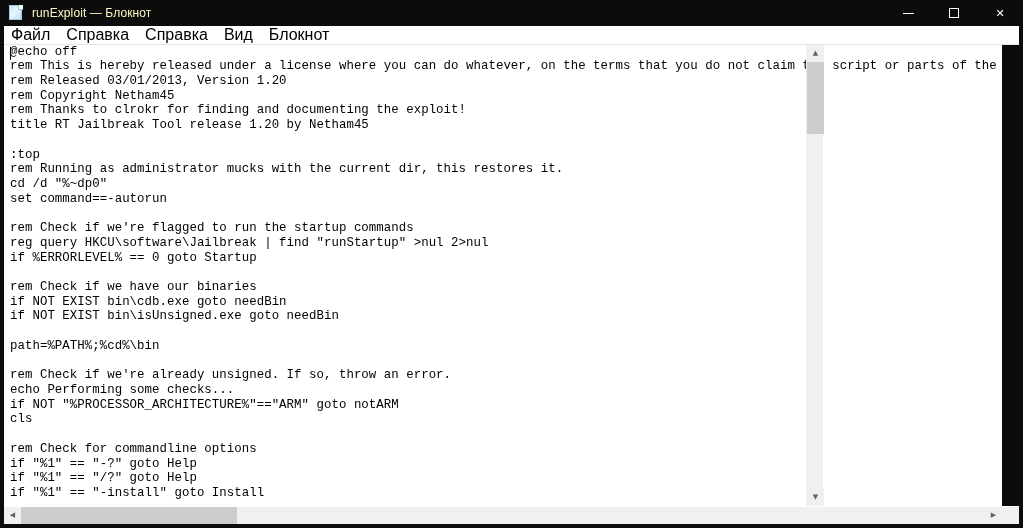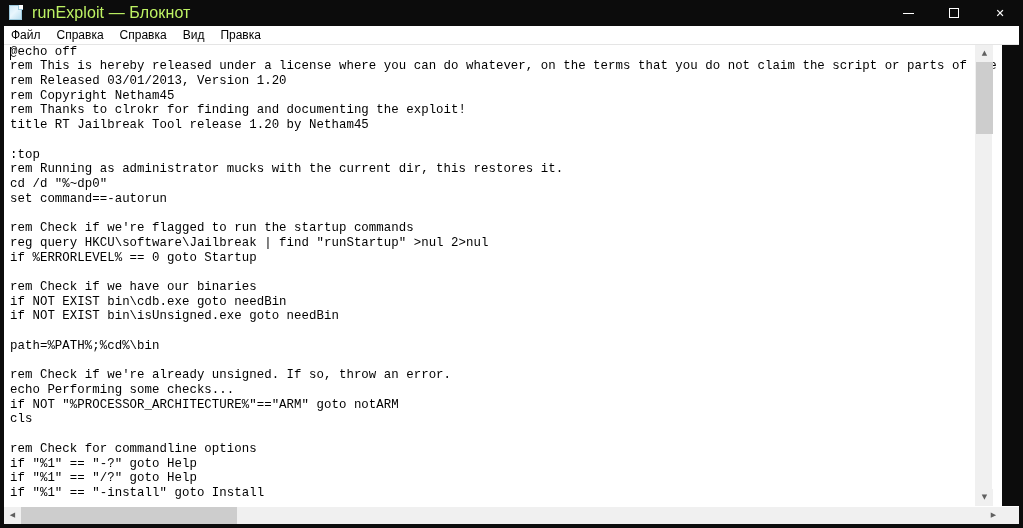--- a/index.html
+++ b/index.html
@@ -54,22 +54,22 @@
   #app-icon .fold {
     position: absolute;
     right: 1px; top: 0px;
     width: 5px; height: 5px;
     background: #ffffff;
     border-left: 1px solid #9cc9dd;
     border-bottom: 1px solid #9cc9dd;
     box-sizing: border-box;
   }
   #title-text {
-    color: #bef264;
-    font-size: 16px;
+    color: #fef9c3;
+    font-size: 12px;
     line-height: 26px;
     white-space: nowrap;
     letter-spacing: 0.1px;
   }
   #window-controls {
     position: absolute;
     right: 0; top: 0;
     height: 26px;
     display: flex;
   }
@@ -108,32 +108,32 @@
     width: 1015px;
     height: 19px;
     background: #ffffff;
     border-bottom: 1px solid #e5e5e5;
     box-sizing: border-box;
     display: flex;
     align-items: center;
     padding-left: 7px;
   }
   .menu-item {
-    font-size: 12px;
+    font-size: 16px;
     color: #000000;
     margin-right: 16px;
     line-height: 18px;
     white-space: nowrap;
   }
 
   
   #client-area {
     position: absolute;
     left: 4px; top: 45px;
-    width: 988px;
+    width: 819px;
     height: 479px;
     background: #ffffff;
     box-sizing: border-box;
   }
   #text-area {
     position: absolute;
     left: 0; top: 0;
     width: 998px;
     height: 461px;
     background: #ffffff;
@@ -264,21 +264,21 @@
         <span class="glyph">✕</span>
       </div>
     </div>
   </div>
 
   <div id="menu-bar">
     <div class="menu-item">Файл</div>
     <div class="menu-item">Справка</div>
     <div class="menu-item">Справка</div>
     <div class="menu-item">Вид</div>
-    <div class="menu-item">Правка</div>
+    <div class="menu-item">Блокнот</div>
   </div>
 
   <div id="client-area">
 
     <div id="text-area">
       <div id="text-content"><div class="code-line">@echo off</div><div class="code-line">rem This is hereby released under a license where you can do whatever, on the terms that you do not claim the script or parts of the script as your own</div><div class="code-line">rem Released 03/01/2013, Version 1.20</div><div class="code-line">rem Copyright Netham45</div><div class="code-line">rem Thanks to clrokr for finding and documenting the exploit!</div><div class="code-line">title RT Jailbreak Tool release 1.20 by Netham45</div><div class="code-line">&nbsp;</div><div class="code-line">:top</div><div class="code-line">rem Running as administrator mucks with the current dir, this restores it.</div><div class="code-line">cd /d "%~dp0"</div><div class="code-line">set command==-autorun</div><div class="code-line">&nbsp;</div><div class="code-line">rem Check if we're flagged to run the startup commands</div><div class="code-line">reg query HKCU\software\Jailbreak | find "runStartup" &gt;nul 2&gt;nul</div><div class="code-line">if %ERRORLEVEL% == 0 goto Startup</div><div class="code-line">&nbsp;</div><div class="code-line">rem Check if we have our binaries</div><div class="code-line">if NOT EXIST bin\cdb.exe goto needBin</div><div class="code-line">if NOT EXIST bin\isUnsigned.exe goto needBin</div><div class="code-line">&nbsp;</div><div class="code-line">path=%PATH%;%cd%\bin</div><div class="code-line">&nbsp;</div><div class="code-line">rem Check if we're already unsigned. If so, throw an error.</div><div class="code-line">echo Performing some checks...</div><div class="code-line">if NOT "%PROCESSOR_ARCHITECTURE%"=="ARM" goto notARM</div><div class="code-line">cls</div><div class="code-line">&nbsp;</div><div class="code-line">rem Check for commandline options</div><div class="code-line">if "%1" == "-?" goto Help</div><div class="code-line">if "%1" == "/?" goto Help</div><div class="code-line">if "%1" == "-install" goto Install</div></div>
       <div id="caret"></div>
     </div>
 
     <div id="vscrollbar">

